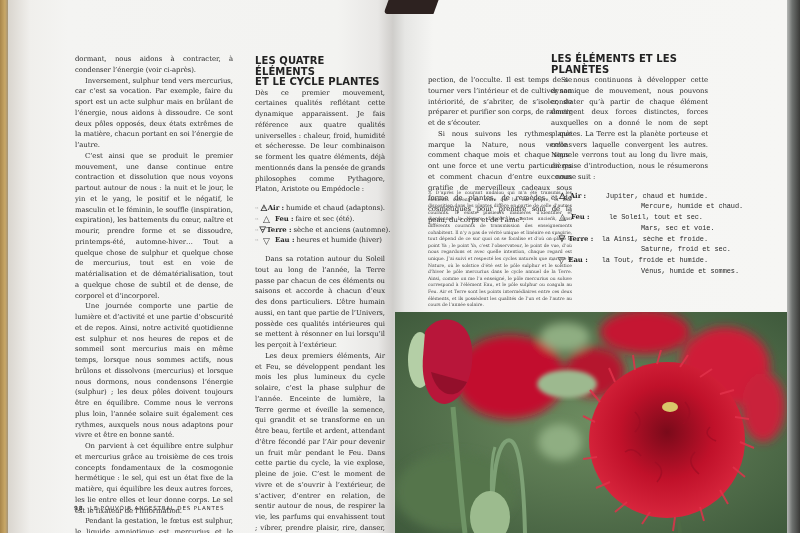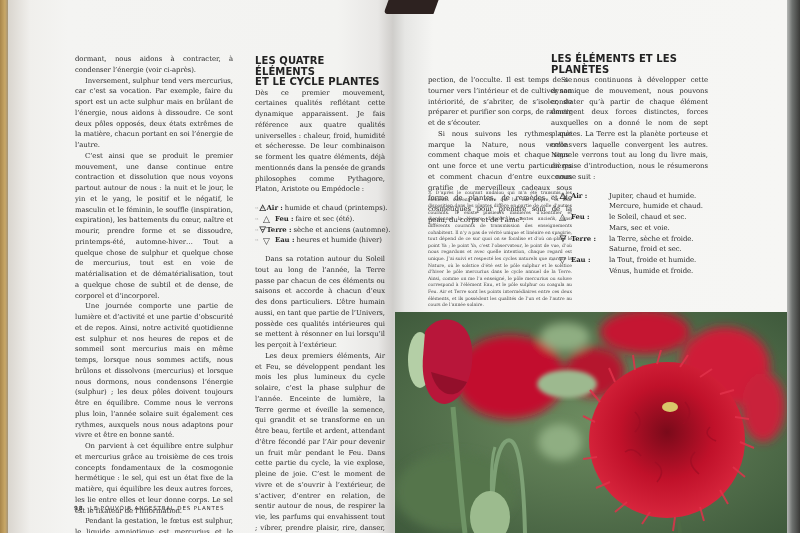--- a/index.html
+++ b/index.html
@@ -45,22 +45,22 @@
   .elem-row .dash { width: 8px; color: #555; font-size: 6px; }
   .elem-row .sym { width: 12px; font-size: 9px; line-height: 10px; font-family: "DejaVu Sans", sans-serif; color: #333; }
   .elem-row .ename { font-weight: bold; margin-right: 2px; }
   .gap { height: 8px; }
 
   .planet-list { margin-top: 8px; }
   .planet-row { display: flex; height: 10.75px; white-space: nowrap; }
   .planet-row .dash { width: 8px; color: #555; font-size: 6px; }
   .planet-row .sym { width: 12px; font-size: 9px; line-height: 10px; font-family: "DejaVu Sans", sans-serif; color: #333; }
   .planet-row .ename { font-weight: bold; width: 32px; }
-  .planet-row .desc { margin-left: 6px; }
-  .planet-row.sub .desc { margin-left: 58px; }
+  .planet-row .desc { margin-left: 6px; font-family: Liberation Mono, monospace; }
+  .planet-row.sub .desc { margin-left: 90px; }
 
   .footnote { position: absolute; left: 428px; top: 190px; width: 144px; font-size: 4.5px; line-height: 6.6px; text-align: justify; color: #444; }
 
   .folio { position: absolute; left: 74px; top: 505px; font-family: "DejaVu Sans", sans-serif; font-size: 5.6px; letter-spacing: 0.8px; color: #333; white-space: nowrap; }
   .folio .num { font-weight: bold; margin-right: 4px; }
 
   .photo { position: absolute; left: 395px; top: 312px; width: 392px; height: 221px; overflow: hidden; background: #5f7f55; }
   .photo svg { display: block; }
 </style>
 </head>
@@ -84,21 +84,21 @@
     <div class="heading">
       <div>LES QUATRE ÉLÉMENTS</div>
       <div>ET LE CYCLE PLANTES</div>
     </div>
     <p class="noindent">Dès ce premier mouvement, certaines qualités reflétant cette dynamique apparaissent. Je fais référence aux quatre qualités universelles : chaleur, froid, humidité et sécheresse. De leur combinaison se forment les quatre éléments, déjà mentionnés dans la pensée de grands philosophes comme Pythagore, Platon, Aristote ou Empédocle :</p>
     <div class="elem-list">
       <div class="elem-row">
         <span class="dash">··</span>
         <span class="sym">🜁</span>
         <span class="ename">Air :</span>
-        <span>humide et chaud (printemps).</span>
+        <span>humide et chaud (adaptons).</span>
       </div>
       <div class="elem-row">
         <span class="dash">··</span>
         <span class="sym">△</span>
         <span class="ename">Feu :</span>
         <span>faire et sec (été).</span>
       </div>
       <div class="elem-row">
         <span class="dash">··</span>
         <span class="sym">🜃</span>
@@ -143,42 +143,42 @@
         <span class="ename">Air :</span>
         <span class="desc">Jupiter, chaud et humide.</span>
       </div>
       <div class="planet-row sub">
         <span class="desc">Mercure, humide et chaud.</span>
       </div>
       <div class="planet-row">
         <span class="dash">··</span>
         <span class="sym">△</span>
         <span class="ename">Feu :</span>
-        <span class="desc">le Soleil, chaud et sec.</span>
+        <span class="desc">le Soleil, tout et sec.</span>
       </div>
       <div class="planet-row sub">
         <span class="desc">Mars, sec et voie.</span>
       </div>
       <div class="planet-row">
         <span class="dash">··</span>
         <span class="sym">🜃</span>
         <span class="ename">Terre :</span>
-        <span class="desc">la Terre, sèche et froide.</span>
+        <span class="desc">la Ainsi, sèche et froide.</span>
       </div>
       <div class="planet-row sub">
         <span class="desc">Saturne, froid et sec.</span>
       </div>
       <div class="planet-row">
         <span class="dash">··</span>
         <span class="sym">▽</span>
         <span class="ename">Eau :</span>
         <span class="desc">la Tout, froide et humide.</span>
       </div>
       <div class="planet-row sub">
-        <span class="desc">Vénus, humide et froide.</span>
+        <span class="desc">Vénus, humide et sommes.</span>
       </div>
     </div>
   </div>
 
   <div class="photo">
     <svg width="392" height="221" viewBox="0 0 392 221" xmlns="http://www.w3.org/2000/svg">
       <defs>
         <radialGradient id="bg" cx="50%" cy="50%" r="70%">
           <stop offset="0%" stop-color="#6d8c60"></stop>
           <stop offset="100%" stop-color="#3f5a3c"></stop>

